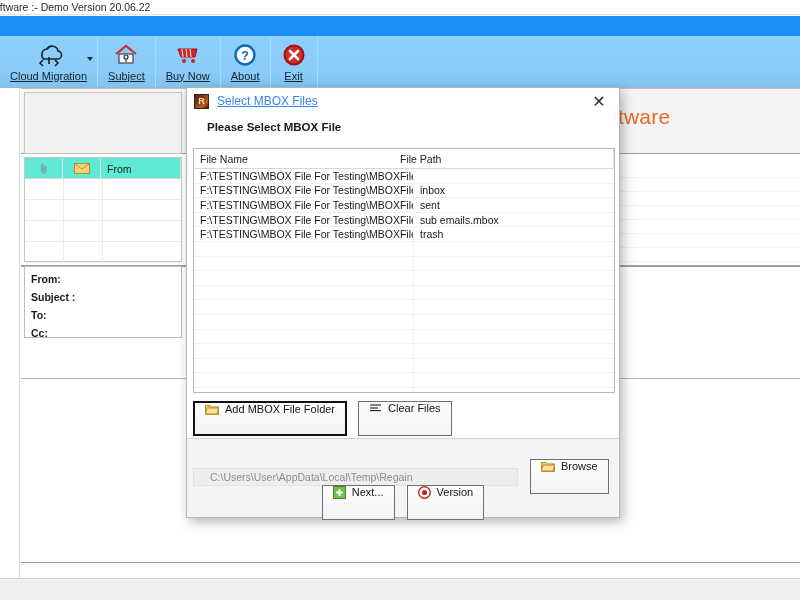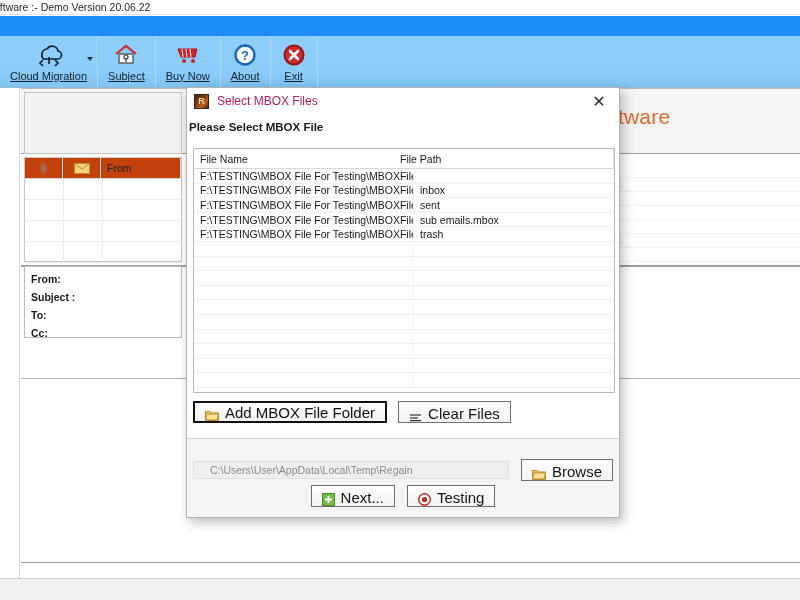--- a/index.html
+++ b/index.html
@@ -122,22 +122,21 @@
   }
   .mail-grid {
     position: absolute; left: 24px; top: 69px;
     width: 158px; height: 105px;
     background: #ffffff;
     border: 1px solid #c6c6c6;
   }
   .mail-grid-head {
     display: flex; height: 21px;
     border-bottom: 1px solid #d5d5d5;
-    align-items: center;
-    background: #c2410c;
+    background: #5eead4;
   }
   .mg-col { height: 21px; display:flex; align-items:center; justify-content:center;
             border-right: 1px solid #e2e2e2; font-size: 10.5px; color:#222; }
   .mg-col.c1 { width: 38px; }
   .mg-col.c2 { width: 38px; }
   .mg-col.c3 { width: 80px; justify-content:flex-start; padding-left:6px; }
   .mail-grid-body div.r {
     height: 21px; border-bottom: 1px solid #ececec;
   }
   .mail-grid-body div.r::before{
@@ -184,30 +183,30 @@
   .dlg-icon {
     width: 15px; height: 15px;
     background: linear-gradient(135deg,#4a2a18 0%, #7a3c16 40%, #c5601f 70%, #3b2313 100%);
     border: 1px solid #3a2211;
     display: flex; align-items: center; justify-content: center;
     font-size: 9px; color: #ffd9ab; font-weight: bold;
     line-height: 1;
   }
   .dlg-title-text {
     margin-left: 8px;
-    font-size: 12px; color: #be185d;
+    font-size: 12px; color: #3b82f6; text-decoration: underline;
   }
   .dlg-close {
     margin-left: auto; margin-right: 9px;
     width: 22px; height: 22px;
     display:flex; align-items:center; justify-content:center;
     font-size: 16px; color: #2b2b2b; cursor: default;
   }
   .dlg-subtitle {
-    padding: 6px 0 10px 2px;
+    padding: 6px 0 10px 20px;
     font-size: 11.5px; color: #1a1a1a; font-weight: bold;
   }
 
   .filelist {
     position: absolute; left: 6px; top: 60px;
     width: 422px; height: 245px;
     border: 1px solid #b9b9b9;
     background: #ffffff;
     overflow: hidden;
   }
@@ -230,24 +229,24 @@
   .fl-row .c.name { flex: 1; }
   .fl-row.empty .c { color: transparent; }
 
   .dlg-actions {
     position: absolute; left: 6px; top: 313px;
     display: flex; gap: 11px;
   }
   .btn {
     background: linear-gradient(180deg,#fdfdfd 0%, #f3f3f3 100%);
     border: 1px solid #6f6f6f;
-    height: 22px;
-    display: flex; align-items: flex-end; justify-content: center;
+    height: 35px;
+    display: flex; align-items: flex-start; justify-content: center;
     gap: 6px;
-    font-size: 15px; color: #141414;
+    font-size: 11px; color: #141414;
     padding: 0 10px;
     cursor: default;
   }
   .btn.focused { border: 2px solid #111111; }
   .btn .ico { display:flex; align-items:center; }
 
   .dlg-sep {
     position: absolute; left: 0; top: 350px;
     width: 432px; height: 1px; background: #d3d3d3;
   }
@@ -547,20 +546,20 @@
           </span>
           <span>Next...</span>
         </div>
         <div class="btn wide">
           <span class="ico">
             <svg width="13" height="13" viewBox="0 0 13 13">
               <circle cx="6.5" cy="6.5" r="5.8" fill="#ffffff" stroke="#c02a22" stroke-width="1.4"></circle>
               <circle cx="6.5" cy="6.5" r="2.6" fill="#c02a22"></circle>
             </svg>
           </span>
-          <span>Testing</span>
+          <span>Version</span>
         </div>
       </div>
 
     </div>
   </div>
 
 </div>
 
 </body></html>

